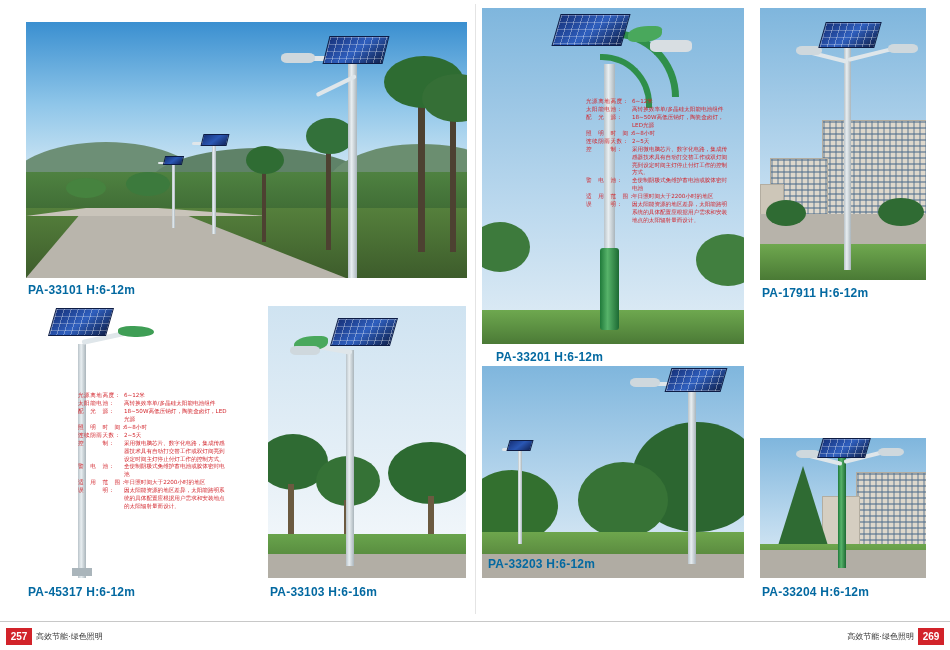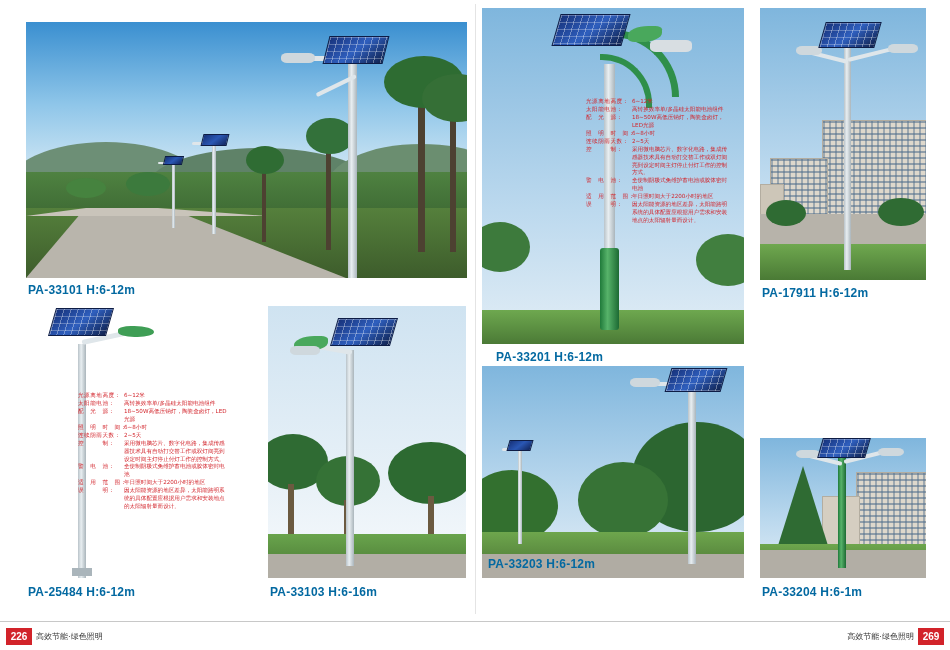--- a/index.html
+++ b/index.html
@@ -342,21 +342,21 @@
     </div>
     <div class="row">
       <span class="lbl">适　用　范　围：</span>
       <span class="val">年日照时间大于2200小时的地区</span>
     </div>
     <div class="row" style="align-items:flex-start;">
       <span class="lbl">误　　　明：</span>
       <span class="val">因太阳能资源的地区差异，太阳能路明系统的具体配置应根据用户需求和安装地点的太阳辐射量而设计。</span>
     </div>
   </div>
-  <div class="cap" style="left:28px; top:585px;">PA-25484  H:6-12m</div>
+  <div class="cap" style="left:28px; top:585px;">PA-45317  H:6-12m</div>
 
   <div class="photo" style="left:268px; top:306px; width:198px; height:272px;">
     <div class="sky sky-white" style="height:272px;"></div>
 
     <div class="tree" style="left:-10px; top:128px; width:70px; height:56px; background:#2f6b33;"></div>
     <div class="trunk" style="left:20px; top:178px; width:6px; height:58px; background:#6b5a40;"></div>
     <div class="tree" style="left:48px; top:150px; width:64px; height:50px; background:#357236;"></div>
     <div class="trunk" style="left:76px; top:194px; width:5px; height:44px; background:#6b5a40;"></div>
     <div class="tree" style="left:120px; top:136px; width:86px; height:62px; background:#2d6a31;"></div>
     <div class="trunk" style="left:160px; top:190px; width:6px; height:50px; background:#6b5a40;"></div>
@@ -402,24 +402,24 @@
     <div class="ground" style="height:34px; background:linear-gradient(#6ea64d,#4a7434);"></div>
     <div class="road" style="left:0; top:112px; width:166px; height:28px; background:#b2aea5;"></div>
 
     <div class="pole green" style="left:78px; top:12px; width:8px; height:118px;"></div>
     <div class="arm" style="left:84px; top:22px; width:40px; height:4px; transform:rotate(-14deg); transform-origin:left center;"></div>
     <div class="head" style="left:118px; top:10px; width:26px; height:8px;"></div>
     <div class="arm" style="left:48px; top:24px; width:34px; height:4px; transform:rotate(14deg); transform-origin:right center;"></div>
     <div class="head" style="left:36px; top:12px; width:24px; height:8px;"></div>
     <div class="panel grid" style="left:60px; top:0px; width:46px; height:18px; transform:skewX(-16deg);"></div>
   </div>
-  <div class="cap" style="left:762px; top:585px;">PA-33204  H:6-1m</div>
+  <div class="cap" style="left:762px; top:585px;">PA-33204  H:6-12m</div>
 
   <div class="divider"></div>
 
   <div class="footer-bar">
-    <div class="pgnum left">226</div>
+    <div class="pgnum left">257</div>
     <div class="ftxt left">高效节能·绿色照明</div>
     <div class="pgnum right">269</div>
     <div class="ftxt right">高效节能·绿色照明</div>
   </div>
 
 </div>
 
 </body></html>

